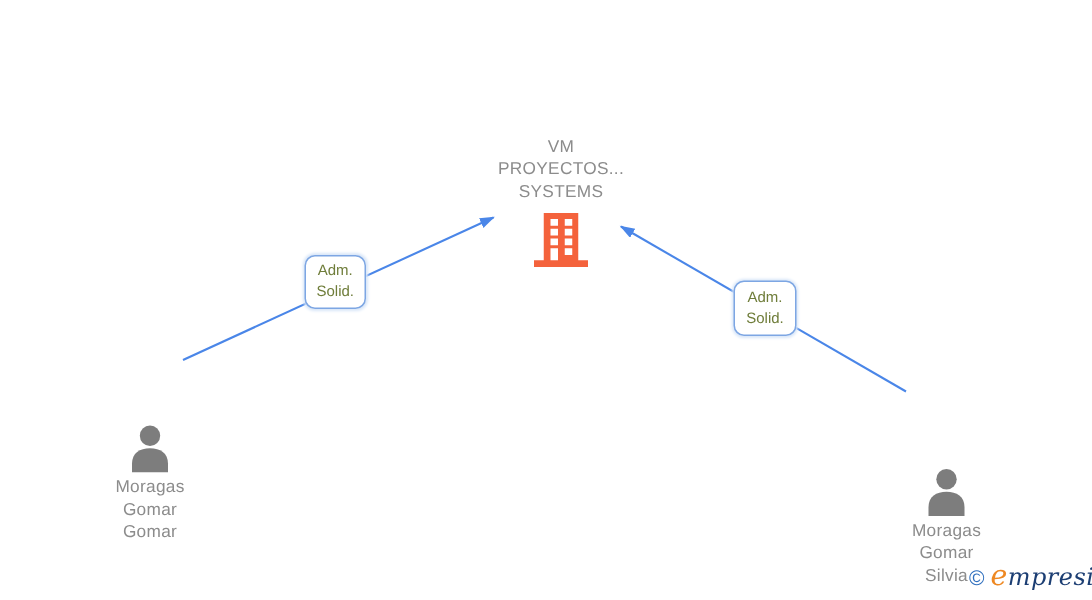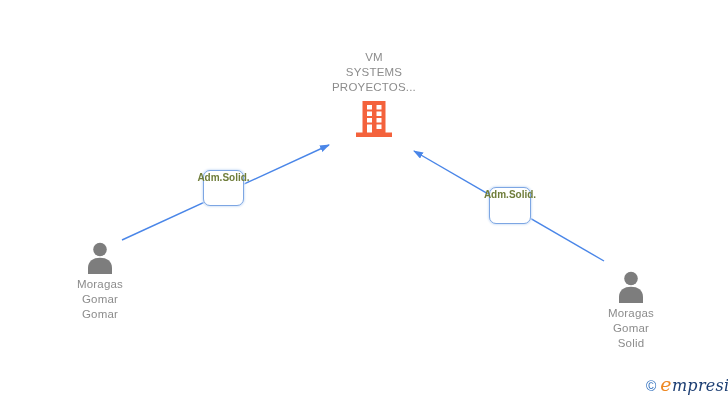--- a/index.html
+++ b/index.html
@@ -2,35 +2,34 @@
 <html><head>
 <meta charset="utf-8">
 <style>
   html,body{margin:0;padding:0;background:#ffffff;}
   body{
     width:728px;height:400px;position:relative;overflow:hidden;
     font-family:"Liberation Sans", sans-serif;
   }
   .stage{position:absolute;inset:0;}
   svg.overlay{position:absolute;left:0;top:0;z-index:1;}
-  .node{position:absolute;z-index:2;cursor:pointer;}
+  .node{position:absolute;z-index:2;cursor:pointer;margin-top:41px;}
   .node-label{
     text-align:center;color:#8c8c8c;font-size:11.5px;line-height:15px;
     letter-spacing:0.2px;
   }
   .company-node .node-label{margin-bottom:4px;}
   .icon-block{display:block;margin:0 auto;}
   .edge-label{
     position:absolute;z-index:3;background:#ffffff;
     border:1.5px solid #7da6e3;border-radius:7px;
     box-shadow:0 0 2px 1px #d8e6f8;
     color:#6f7d3a;font-size:10px;line-height:14px;text-align:center;
-    display:flex;flex-direction:row;justify-content:center;
+    display:flex;flex-direction:column;justify-content:center;
     box-sizing:border-box;
-    font-weight:bold;
   }
   .logo{
     position:absolute;left:646px;top:373px;z-index:2;
     display:flex;align-items:baseline;cursor:pointer;
   }
   .logo .copy{color:#2f6fbe;font-size:14px;margin-right:4px;}
   .logo .brand{
     font-family:"DejaVu Serif", serif;font-style:italic;
     color:#1c3e73;font-size:16px;letter-spacing:0.3px;
   }
@@ -47,22 +46,22 @@
         <path d="M0,0 L10,3.5 L0,7 Z" fill="#4a86e8"></path>
       </marker>
     </defs>
     <line x1="122" y1="240" x2="329" y2="145" stroke="#4a86e8" stroke-width="1.4" marker-end="url(#ah)"></line>
     <line x1="604" y1="261" x2="414" y2="151" stroke="#4a86e8" stroke-width="1.4" marker-end="url(#ah)"></line>
   </svg>
 
   <div class="node company-node" style="left:304px;top:50px;width:140px;">
     <div class="node-label">
       <div>VM</div>
+      <div>PROYECTOS...</div>
       <div>SYSTEMS</div>
-      <div>PROYECTOS...</div>
     </div>
     <svg class="icon-block" width="42" height="38" viewBox="0 0 42 38">
       <rect x="3" y="33.5" width="36" height="4.5" fill="#f4623c"></rect>
       <rect x="9.5" y="2" width="23" height="33" fill="#f4623c"></rect>
       <g fill="#ffffff">
         <rect x="14" y="6" width="5" height="4.5"></rect>
         <rect x="23.5" y="6" width="5" height="4.5"></rect>
         <rect x="14" y="12.5" width="5" height="4.5"></rect>
         <rect x="23.5" y="12.5" width="5" height="4.5"></rect>
         <rect x="14" y="19" width="5" height="4.5"></rect>
@@ -86,21 +85,21 @@
   </div>
 
   <div class="node person-node" style="left:571px;top:271px;width:120px;">
     <svg class="icon-block" width="30" height="32" viewBox="0 0 30 32">
       <circle cx="15" cy="7.5" r="6.8" fill="#7d7d7d"></circle>
       <path d="M3,32 v-6 c0,-7 5.2,-10.2 12,-10.2 c6.8,0 12,3.2 12,10.2 V32 Z" fill="#7d7d7d"></path>
     </svg>
     <div class="node-label" style="margin-top:3px;">
       <div>Moragas</div>
       <div>Gomar</div>
-      <div>Solid</div>
+      <div>Silvia</div>
     </div>
   </div>
 
   <div class="edge-label" style="left:203px;top:170px;width:41px;height:36px;">
     <div>Adm.</div>
     <div>Solid.</div>
   </div>
   <div class="edge-label" style="left:489px;top:187px;width:42px;height:37px;">
     <div>Adm.</div>
     <div>Solid.</div>

